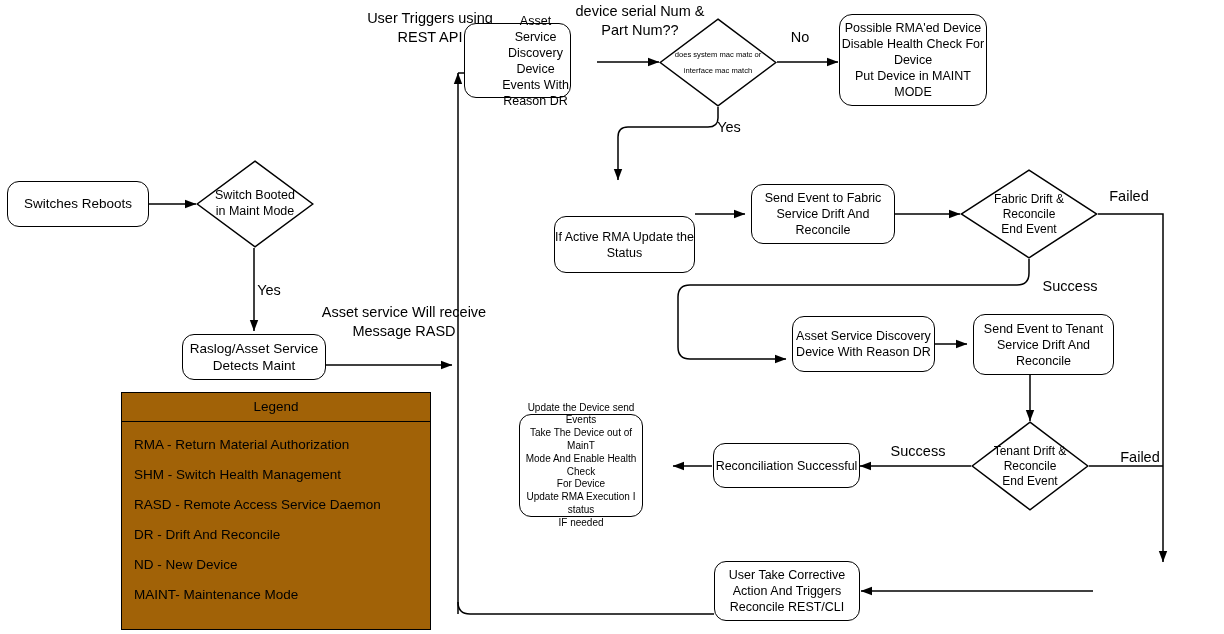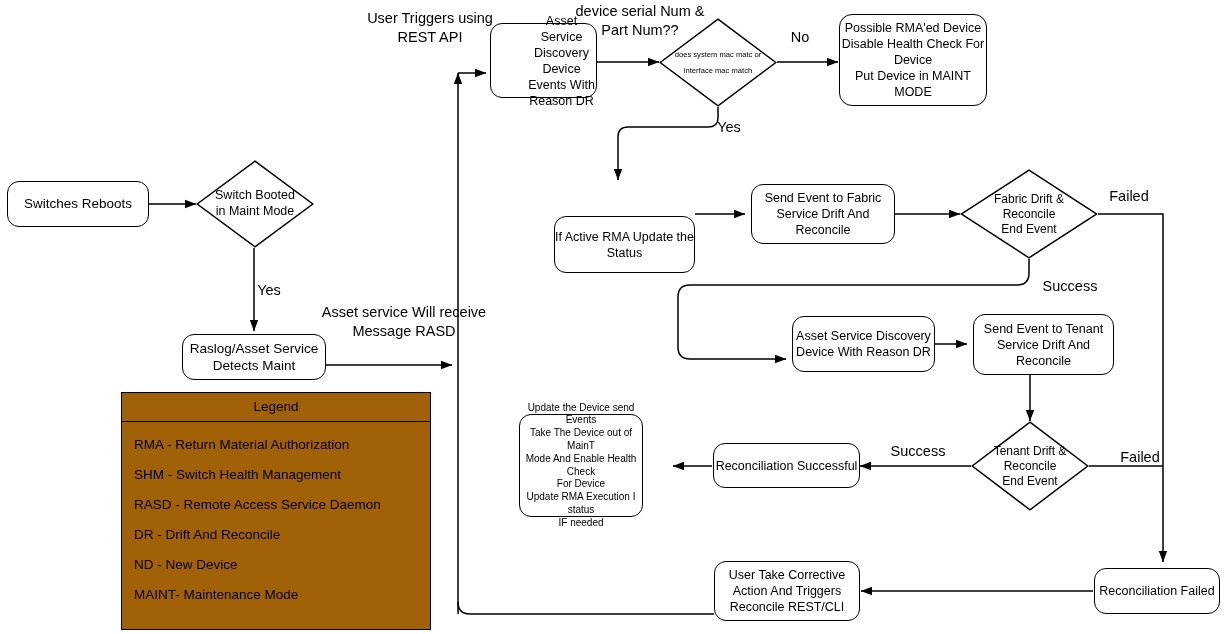--- a/index.html
+++ b/index.html
@@ -153,21 +153,21 @@
   <div class="free-label" style="left:1103px; top:187px; width:52px; font-size:14.5px;">Failed</div>
   <div class="free-label" style="left:1039px; top:277px; width:62px; font-size:14.5px;">Success</div>
   <div class="free-label" style="left:1114px; top:448px; width:52px; font-size:14.5px;">Failed</div>
   <div class="free-label" style="left:884px; top:442px; width:68px; font-size:14.5px;">Success</div>
 
   <div class="node rbox" style="left:7px; top:181px; width:142px; height:46px; font-size:13.5px; white-space:pre-line;">Switches Reboots</div>
 
   <div class="node rbox" style="left:182px; top:334px; width:144px; height:46px; font-size:13.5px; white-space:pre-line;">Raslog/Asset Service
 Detects Maint</div>
 
-  <div class="node rbox" style="left:490px; top:23px; width:107px; height:75px; font-size:12.5px; white-space:pre-line;padding-left:36px;">Asset Service
+  <div class="node rbox" style="left:464px; top:23px; width:107px; height:75px; font-size:12.5px; white-space:pre-line;padding-left:36px;">Asset Service
 Discovery  Device
 Events With
 Reason DR</div>
 
   <div class="node rbox" style="left:839px; top:14px; width:148px; height:92px; font-size:12.5px; white-space:pre-line;border-radius:13px;">Possible RMA'ed Device
 Disable Health Check For
 Device
 Put Device in MAINT
 MODE</div>
 
@@ -187,21 +187,20 @@
 
   <div class="node rbox" style="left:713px; top:443px; width:147px; height:45px; font-size:12.5px; white-space:pre-line;">Reconciliation Successful</div>
 
   <div class="node rbox" style="left:519px; top:414px; width:124px; height:103px; font-size:10px; white-space:pre-line;">Update the Device send Events
 Take The Device out of MainT
 Mode And Enable Health Check
 For Device
 Update RMA Execution I status
 IF needed</div>
 
-  <div class="node rbox" style="left:1094px; top:568px; width:126px; height:46px; font-size:12.5px; white-space:pre-line;">Reconciliation Failed</div>
 
   <div class="node rbox" style="left:714px; top:561px; width:146px; height:60px; font-size:12.5px; white-space:pre-line;">User Take Corrective
 Action And Triggers
 Reconcile REST/CLI</div>
 
   <div class="diamond-wrap" style="left:196px; top:160px; width:118px; height:88px;">
     <svg width="118" height="88" viewBox="0 0 118 88">
       <polygon points="59,1.2 116.8,44 59,86.8 1.2,44" fill="#ffffff" stroke="#000000" stroke-width="1.5"></polygon>
     </svg>
     <span class="diamond-label" style="font-size:12.5px; white-space:pre-line;">Switch Booted

